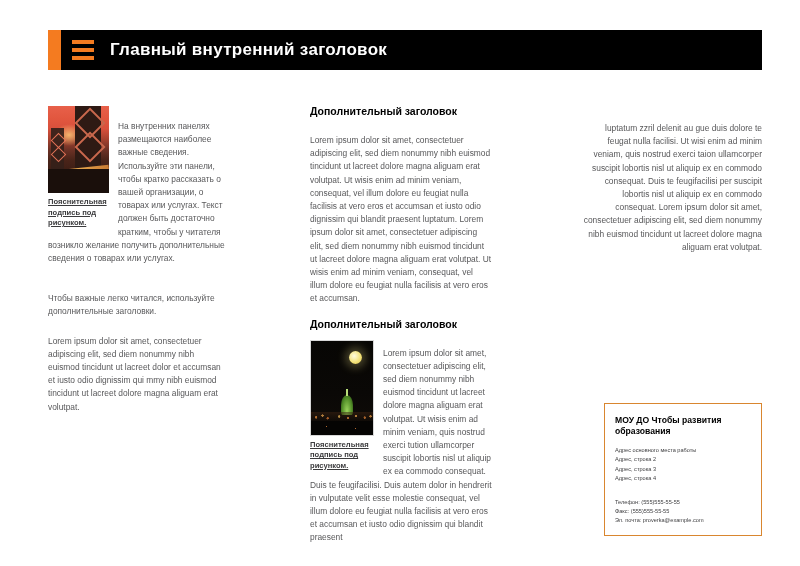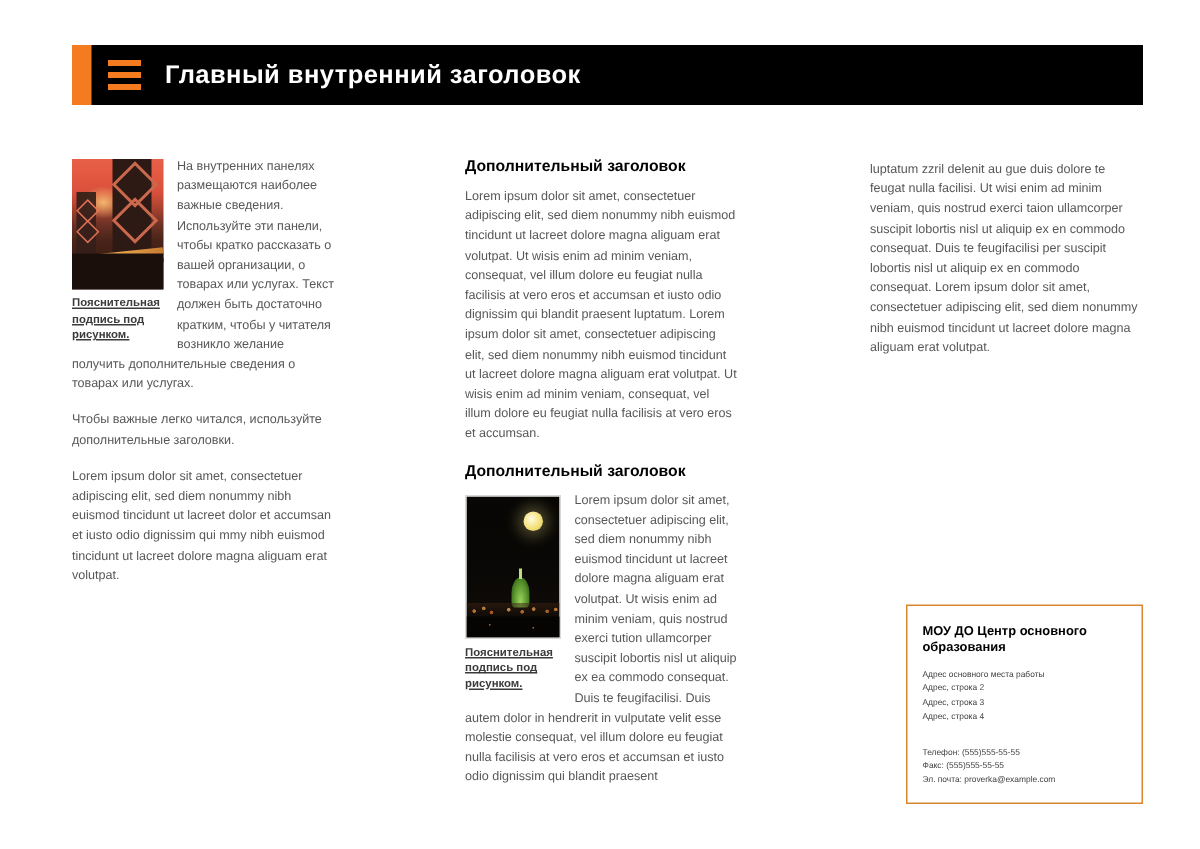--- a/index.html
+++ b/index.html
@@ -69,36 +69,37 @@
   }
 
   
   .col {
     position: absolute;
     font-size: 8.4px;
     line-height: 13.2px;
     color: #58585a;
   }
   .col p {
-    margin: 0 0 11px 0;
+    margin: 16px 0 11px 0;
   }
   .col-left {
     left: 48px;
     top: 104px;
     width: 178px;
   }
   .col-mid {
     left: 310px;
     top: 104px;
     width: 182px;
   }
   .col-right {
     left: 580px;
     top: 106px;
     width: 182px;
+    text-align: right;
   }
 
   .sub-heading {
     font-size: 10.5px;
     font-weight: bold;
     color: #000000;
     margin: 0 0 6px 0;
     line-height: 14px;
   }
   .sub-heading.second {
@@ -331,21 +332,21 @@
     </div>
 
     <p>Lorem ipsum dolor sit amet, consectetuer adipiscing elit, sed diem nonummy nibh euismod tincidunt ut lacreet dolore magna aliguam erat volutpat. Ut wisis enim ad minim veniam, quis nostrud exerci tution ullamcorper suscipit lobortis nisl ut aliquip ex ea commodo consequat. Duis te feugifacilisi. Duis autem dolor in hendrerit in vulputate velit esse molestie consequat, vel illum dolore eu feugiat nulla facilisis at vero eros et accumsan et iusto odio dignissim qui blandit praesent</p>
   </div>
 
   <div class="col col-right">
     <p>luptatum zzril delenit au gue duis dolore te feugat nulla facilisi. Ut wisi enim ad minim veniam, quis nostrud exerci taion ullamcorper suscipit lobortis nisl ut aliquip ex en commodo consequat. Duis te feugifacilisi per suscipit lobortis nisl ut aliquip ex en commodo consequat. Lorem ipsum dolor sit amet, consectetuer adipiscing elit, sed diem nonummy nibh euismod tincidunt ut lacreet dolore magna aliguam erat volutpat.</p>
   </div>
 
   <div class="contact-box">
-    <div class="contact-title">МОУ ДО Центр основного образования</div>
+    <div class="contact-title">МОУ ДО Чтобы развития образования</div>
     <div class="contact-line">Адрес основного места работы</div>
     <div class="contact-line">Адрес, строка 2</div>
     <div class="contact-line">Адрес, строка 3</div>
     <div class="contact-line">Адрес, строка 4</div>
     <div class="contact-gap"></div>
     <div class="contact-line">Телефон: (555)555-55-55</div>
     <div class="contact-line">Факс: (555)555-55-55</div>
     <div class="contact-line">Эл. почта: proverka@example.com</div>
   </div>
 

